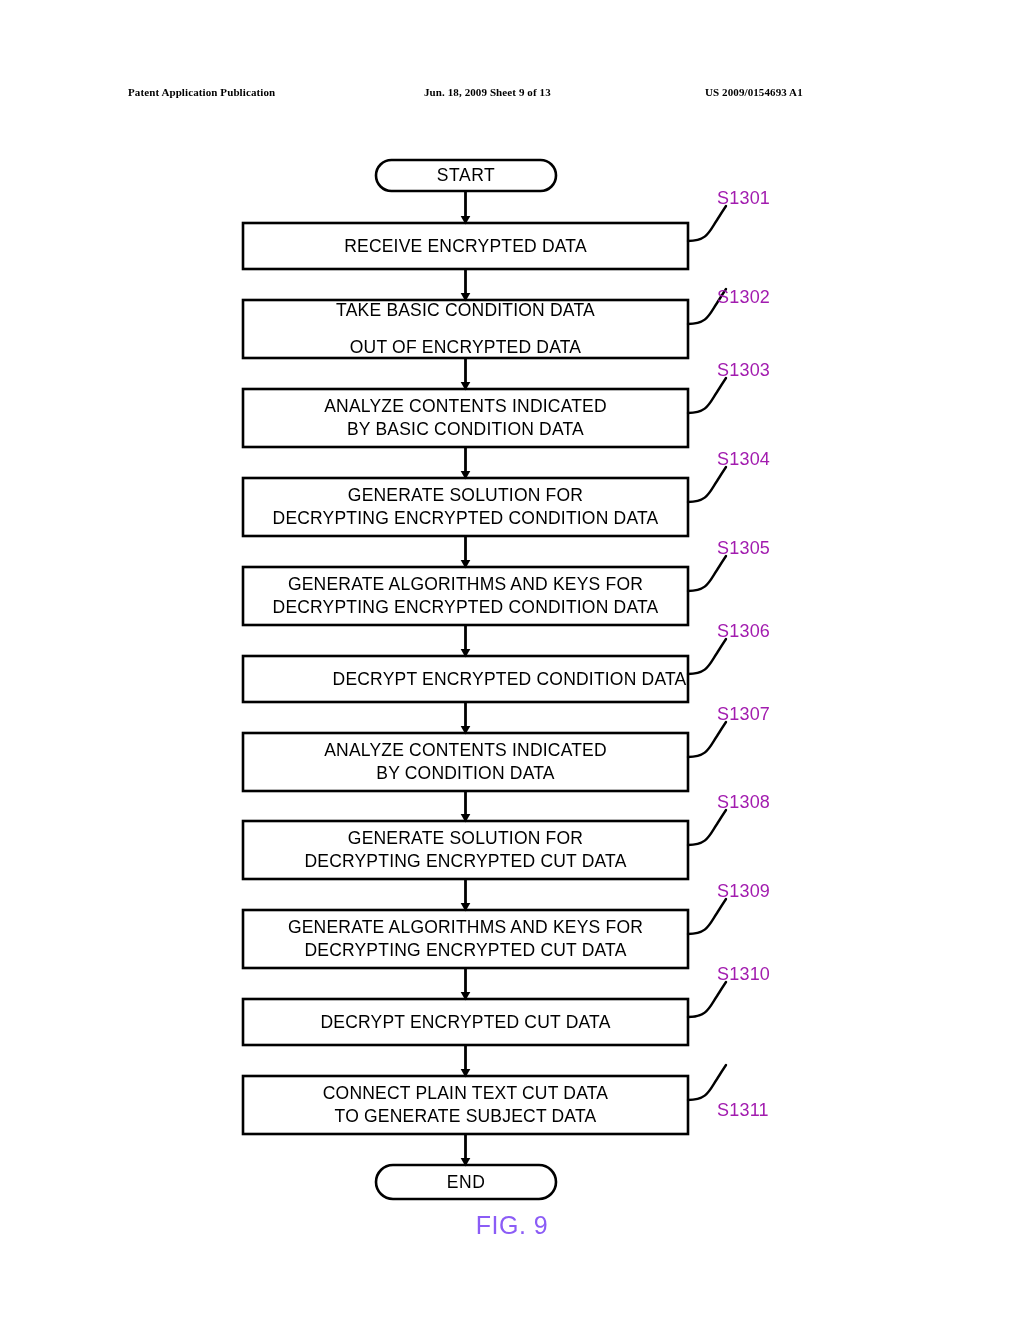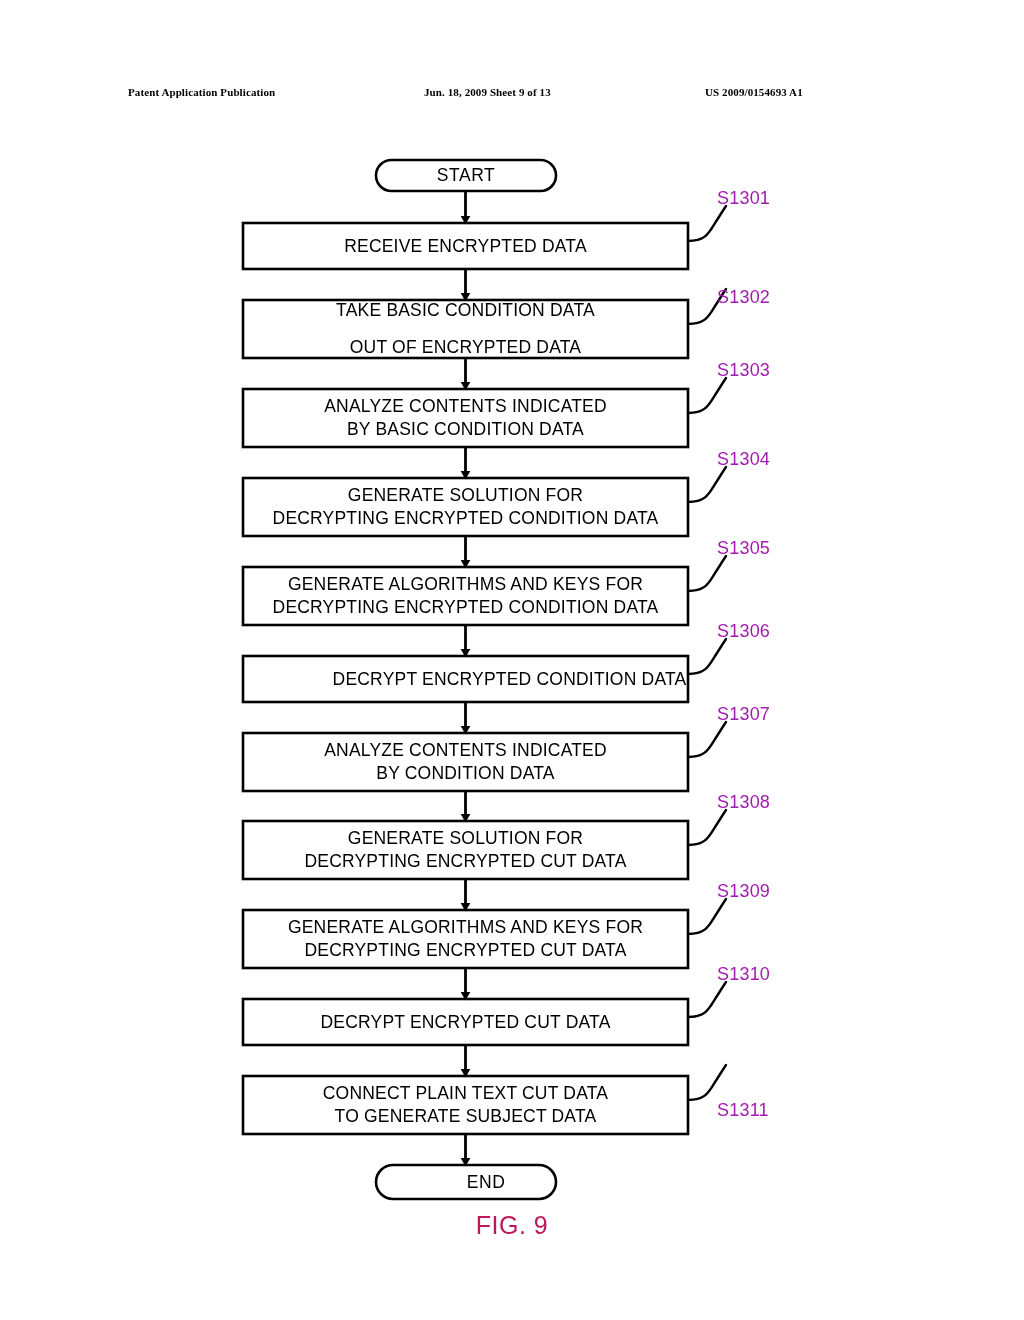--- a/index.html
+++ b/index.html
@@ -94,21 +94,21 @@
   }
   #fig-caption {
     position: absolute;
     left: 0;
     top: 1211px;
     width: 1024px;
     text-align: center;
     font-family: "Liberation Sans", sans-serif;
     font-size: 25px;
     letter-spacing: 0.5px;
-    color: #be185d;
+    color: #8b5cf6;
   }
 </style>
 </head>
 <body>
 
 <div id="page-header">
   <span class="hdr-left">Patent Application Publication</span>
   <span class="hdr-mid">Jun. 18, 2009  Sheet 9 of 13</span>
   <span class="hdr-right">US 2009/0154693 A1</span>
 </div>
@@ -218,21 +218,21 @@
 
   <div class="node-text" style="left:243px; top:999px; width:445px; height:46px;">
     <span>DECRYPT ENCRYPTED CUT DATA</span>
   </div>
 
   <div class="node-text" style="left:243px; top:1076px; width:445px; height:58px;">
     <span>CONNECT PLAIN TEXT CUT DATA</span>
     <span>TO GENERATE SUBJECT DATA</span>
   </div>
 
-  <div class="node-text terminator-text" style="left:376px; top:1165px; width:180px; height:34px;padding-left:20px;">END</div>
+  <div class="node-text terminator-text" style="left:376px; top:1165px; width:180px; height:34px;">END</div>
 
   <div class="step-label" style="left:717px; top:188px;">S1301</div>
   <div class="step-label" style="left:717px; top:271px;margin-top:16px;">S1302</div>
   <div class="step-label" style="left:717px; top:360px;">S1303</div>
   <div class="step-label" style="left:717px; top:449px;">S1304</div>
   <div class="step-label" style="left:717px; top:538px;">S1305</div>
   <div class="step-label" style="left:717px; top:621px;">S1306</div>
   <div class="step-label" style="left:717px; top:704px;">S1307</div>
   <div class="step-label" style="left:717px; top:792px;">S1308</div>
   <div class="step-label" style="left:717px; top:881px;">S1309</div>

